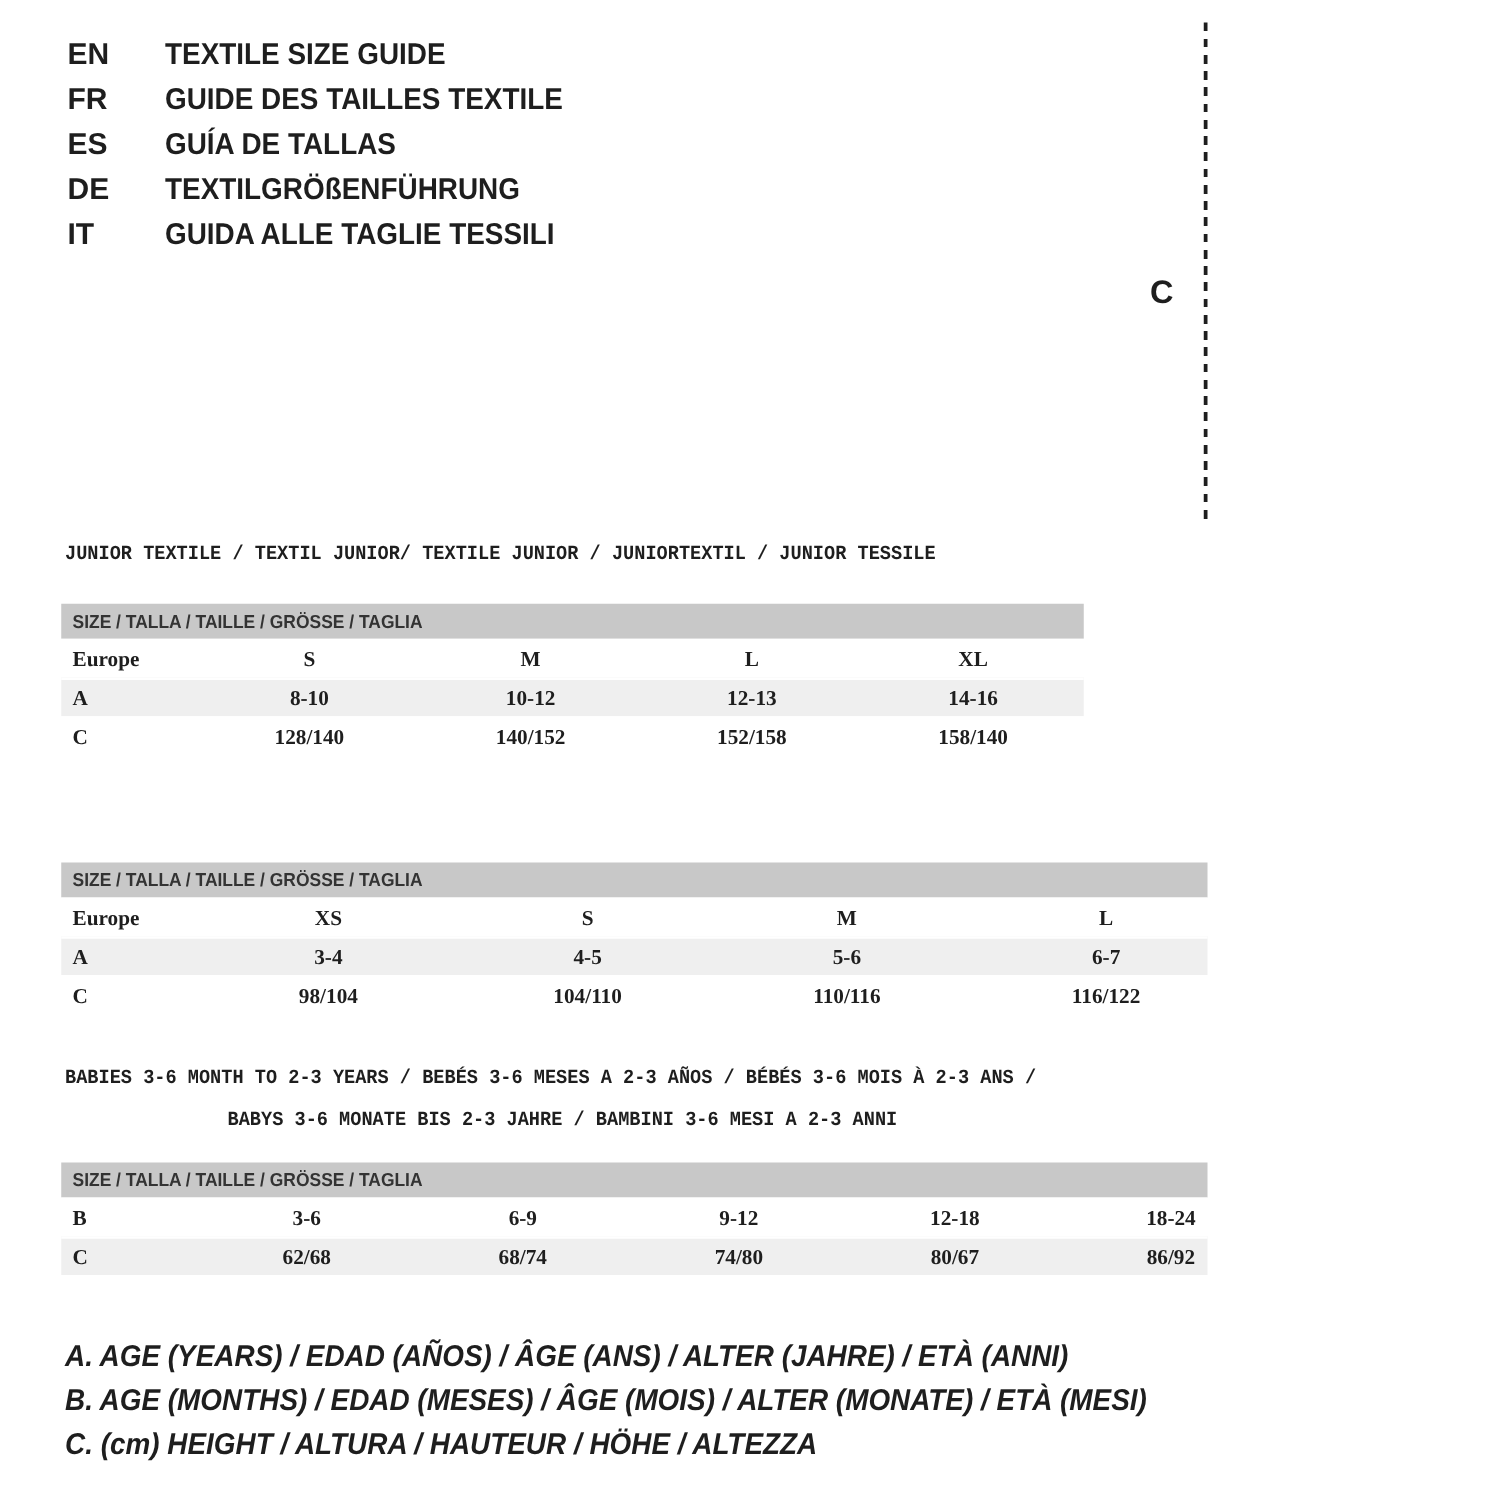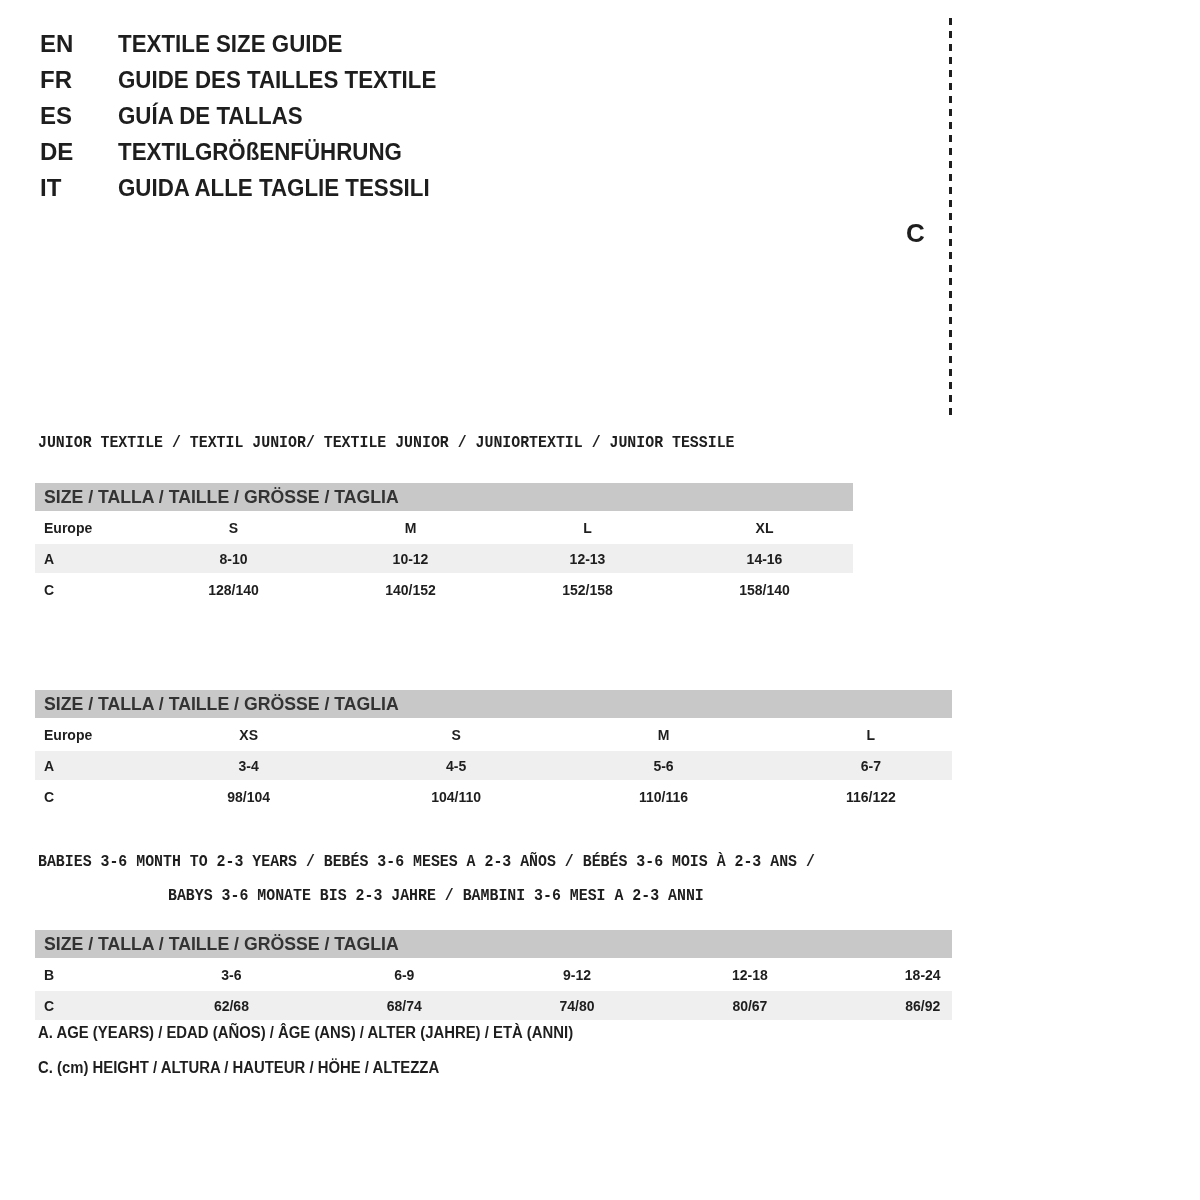--- a/index.html
+++ b/index.html
@@ -3,49 +3,49 @@
 <meta charset="utf-8">
 <style>
   :root{
     --band:#c8c8c8; --rowshade:#efefef; --text:#1e1e1e; --background:#ffffff; --silhouette:#000000;
   }
   html,body{margin:0;padding:0;}
   #canvas{
     position:relative; width:952px; height:1200px;
     background:var(--background);
     font-family:"Liberation Sans", sans-serif;
-    color:var(--text); overflow:hidden;
+    color:var(--text); overflow:hidden;margin-left:14px;
   }
   .cx{display:inline-block; transform:scaleX(.93); transform-origin:0 50%; white-space:nowrap;}
   
   .langs{position:absolute; top:26px; left:40px;}
   .lang-row{height:36px; display:flex; align-items:center; font-weight:bold; font-size:24px;}
   .lang-code{width:78px;}
   
   .measure-line{position:absolute; left:949px; top:18px; width:4px; height:398px;
     background:repeating-linear-gradient(to bottom, var(--text) 0 7px, transparent 7px 13px);}
   .measure-label{position:absolute; left:906px; top:218px; font-weight:bold; font-size:26px;}
   .figure-svg{position:absolute; left:963px; top:12px; color:var(--silhouette);}
   
   .sec-title{position:absolute; left:38px; font-weight:bold; font-size:16px; line-height:26px;font-family:Liberation Mono, monospace;}
   .sec-title-2line{line-height:34px;text-align:center;}
   
   .stable{position:absolute; left:35px;}
   .band{height:28px; background:var(--band); display:flex; align-items:center;
-    padding-left:9px; font-weight:bold; font-size:19px; color:#333; box-sizing:border-box;}
-  .trow{display:grid; height:31px; align-items:center; font-weight:bold; font-size:14px;
-    box-sizing:border-box; border-top:2px solid var(--background);}
+    padding-left:9px; font-weight:bold; font-size:15px; color:#333; box-sizing:border-box;}
+  .trow{display:grid; height:31px; align-items:center; font-weight:bold; font-size:17px;
+    box-sizing:border-box; border-top:2px solid var(--background);font-family:Liberation Serif, serif;}
   .cols4{grid-template-columns:110px repeat(4,1fr);}
   .cols5{grid-template-columns:110px repeat(5,1fr);}
   .cols6{grid-template-columns:110px repeat(6,1fr);}
   .trow .lbl{padding-left:9px; text-align:left;}
   .trow .val{text-align:center;}
   .shaded{background:var(--rowshade);}
   
-  .footnotes{position:absolute; left:38px; top:1015px; font-weight:bold; font-size:16px; line-height:35px;}
+  .footnotes{position:absolute; left:38px; top:1068px; font-weight:bold; font-size:24px; line-height:35px;font-style:italic;}
 </style>
 </head>
 <body>
 
 <div id="canvas">
 
   <div class="langs">
     <div class="lang-row">
       <span class="lang-code">EN</span>
       <span class="cx">TEXTILE SIZE GUIDE</span>
@@ -177,16 +177,17 @@
       <span class="val">68/74</span>
       <span class="val">74/80</span>
       <span class="val">80/67</span>
       <span class="val">86/92</span>
       <span class="val">92/98</span>
     </div>
   </div>
 
   <div class="footnotes">
     <div><span class="cx">A. AGE (YEARS) / EDAD (AÑOS) / ÂGE (ANS) / ALTER (JAHRE) / ETÀ (ANNI)</span></div>
+    <div><span class="cx">B. AGE (MONTHS) / EDAD (MESES) / ÂGE (MOIS) / ALTER (MONATE) / ETÀ (MESI)</span></div>
     <div><span class="cx">C. (cm) HEIGHT / ALTURA / HAUTEUR / HÖHE / ALTEZZA</span></div>
   </div>
 
 </div>
 
 </body></html>

